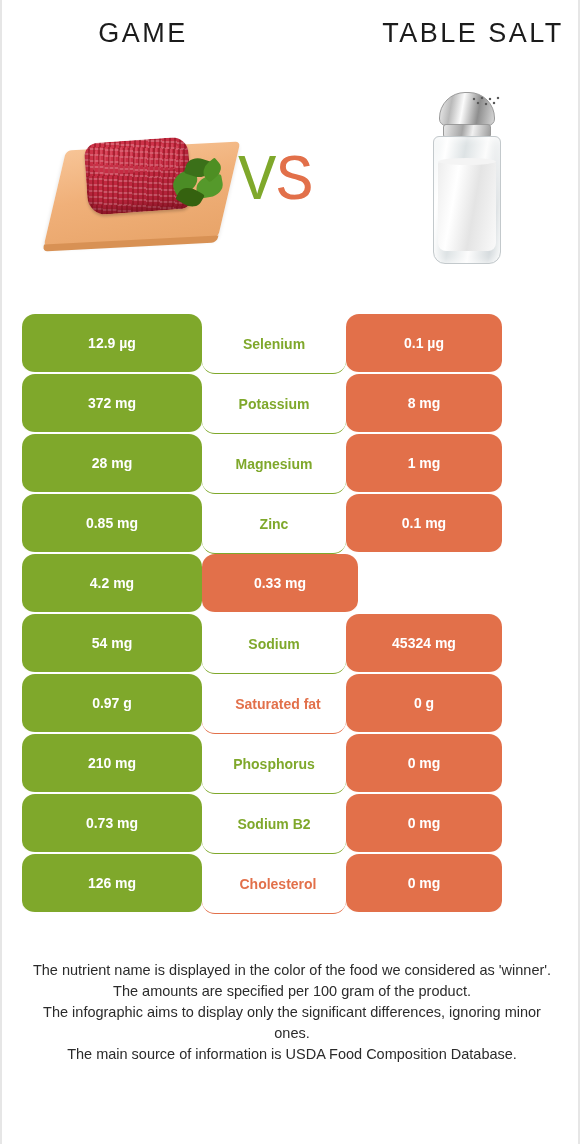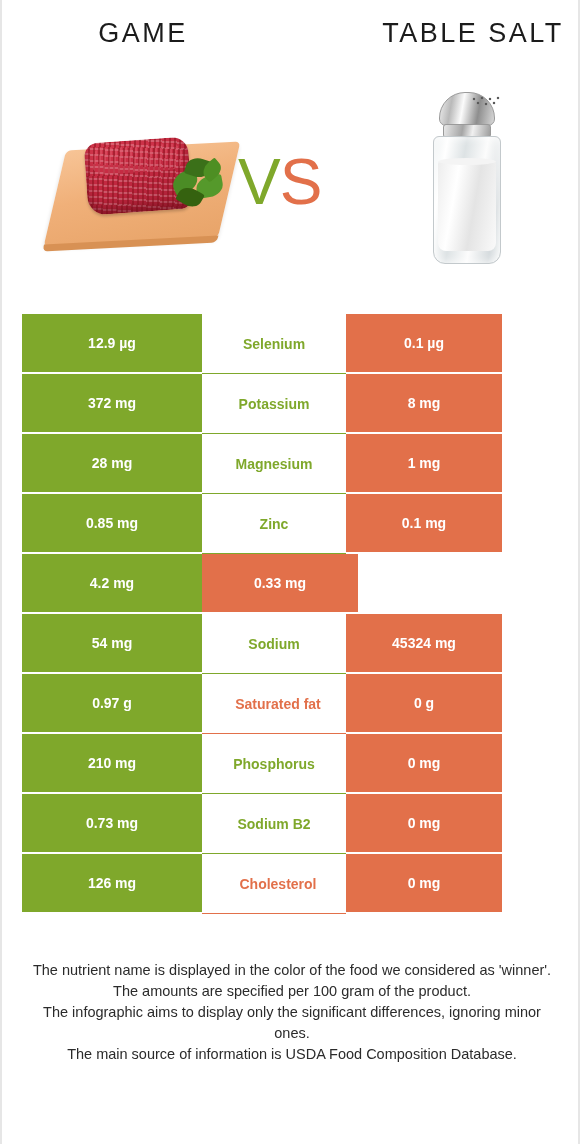--- a/index.html
+++ b/index.html
@@ -57,21 +57,21 @@
   .l1{left:2px;top:16px;width:26px;height:20px;transform:rotate(-24deg);background:#4b8c25;}
   .l2{left:16px;top:2px;width:24px;height:19px;transform:rotate(18deg);background:#3b7019;}
   .l3{left:26px;top:20px;width:27px;height:21px;transform:rotate(-10deg);background:#55992b;}
   .l4{left:8px;top:32px;width:24px;height:18px;transform:rotate(30deg);background:#35620f;}
   .l5{left:32px;top:6px;width:20px;height:16px;transform:rotate(-40deg);background:#4e8f23;}
 
   
   .vs{
     position:absolute;left:236px;top:88px;
     font-size:64px;font-weight:300;letter-spacing:-1px;
-    font-family:Liberation Sans, sans-serif;line-height:1;
+    font-family:Liberation Mono, monospace;line-height:1;
   }
   .vs .v{color:#7FA82B;}
   .vs .s{color:#E2704A;}
 
   
   .food-right{position:absolute;left:417px;top:30px;width:96px;height:180px;}
   .shaker-cap{
     position:absolute;left:20px;top:0;width:56px;height:34px;
     background:linear-gradient(100deg,#f2f2f2 0%,#b9b9b9 22%,#fbfbfb 42%,#8e8e8e 70%,#d9d9d9 100%);
     border-radius:26px 26px 7px 7px;
@@ -115,21 +115,21 @@
 
   
   .table{
     position:absolute;left:20px;top:314px;width:538px;
   }
   .row{
     display:flex;width:100%;height:60px;align-items:stretch;
   }
   .cell{
     display:flex;align-items:center;justify-content:center;
-    font-size:14px;box-sizing:border-box;
+    font-size:14px;box-sizing:border-box;border-radius:13px;
   }
   .cell-left{
     width:180px;background:#7FA82B;color:#ffffff;font-weight:bold;
     border-bottom:2px solid #ffffff;
   }
   .cell-mid{
     width:144px;background:#ffffff;font-weight:bold;font-size:14px;
   }
   .cell-right{
     width:156px;background:#E2704A;color:#ffffff;font-weight:bold;

